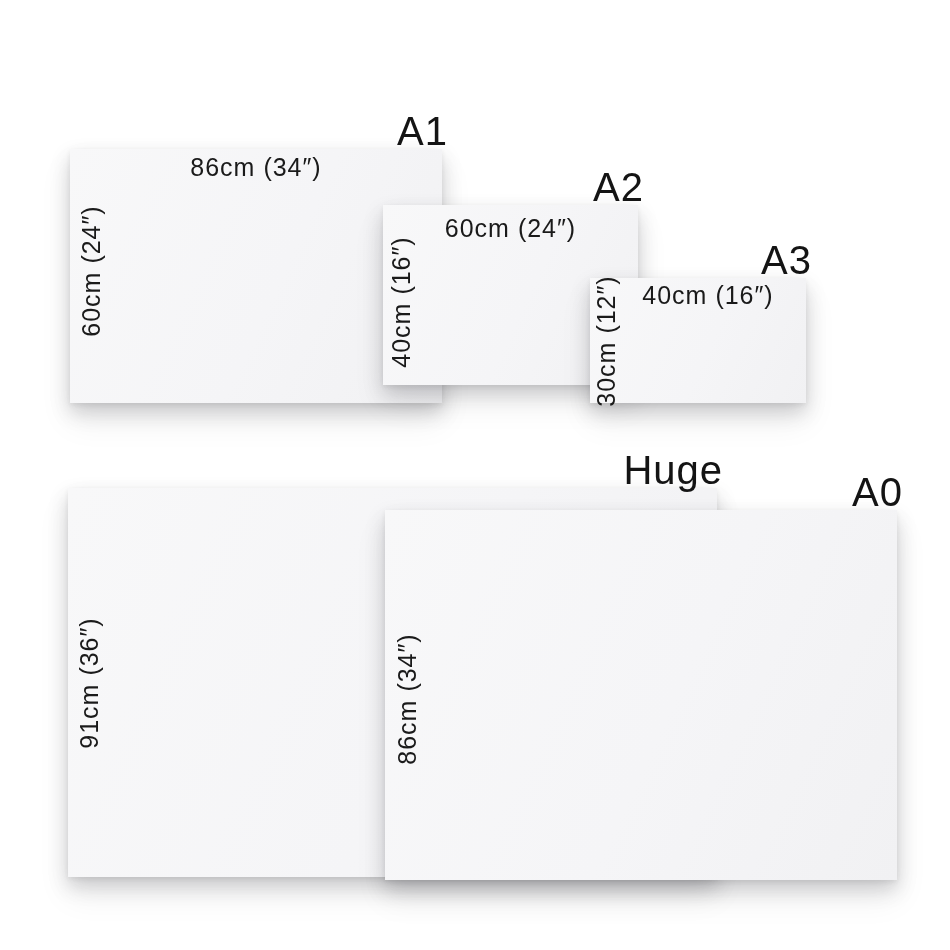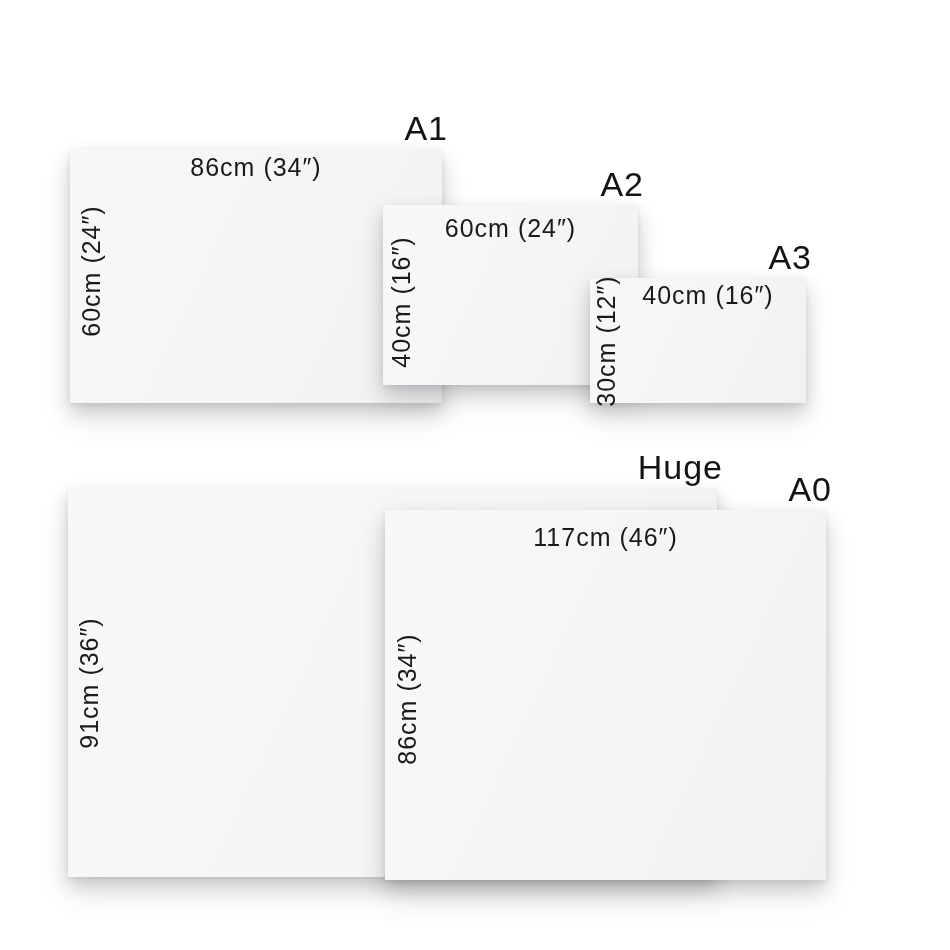--- a/index.html
+++ b/index.html
@@ -14,21 +14,21 @@
   }
   .panel {
     position: absolute;
     background: linear-gradient(115deg, #f8f8f9 0%, #f5f5f7 55%, #f1f1f3 100%);
     box-shadow: 0 9px 18px rgba(60,60,70,0.22), 0 2px 5px rgba(0,0,0,0.07), 0 18px 32px rgba(0,0,0,0.07);
   }
   .panel-name {
     position: absolute;
     right: -6px;
     top: -38px;
-    font-size: 34px;
+    font-size: 40px;
     line-height: 1;
     font-weight: 500;
     letter-spacing: 1px;
     color: #141414;
     white-space: nowrap;
   }
   .dim-w {
     position: absolute;
     transform: translateX(-50%);
     font-size: 25px;
@@ -70,19 +70,18 @@
     <div class="panel-name">A3</div>
     <div class="dim-w" style="left:118px; top:4px;">40cm (16″)</div>
     <div class="dim-h" style="left:17px; top:50%;">30cm (12″)</div>
   </div>
 
   <div class="panel" style="left:68px; top:488px; width:649px; height:389px; z-index:1;">
     <div class="panel-name">Huge</div>
     <div class="dim-h" style="left:22px; top:50%;">91cm (36″)</div>
   </div>
 
-  <div class="panel" style="left:385px; top:510px; width:441px; height:370px; z-index:2;">
+  <div class="panel" style="left:385px; top:510px; width:512px; height:370px; z-index:2;">
     <div class="panel-name">A0</div>
-    <div class="dim-w" style="left:50%; top:14px;">117cm (46″)</div>
     <div class="dim-h" style="left:23px; top:51%;">86cm (34″)</div>
   </div>
 
 </div>
 
 </body></html>

